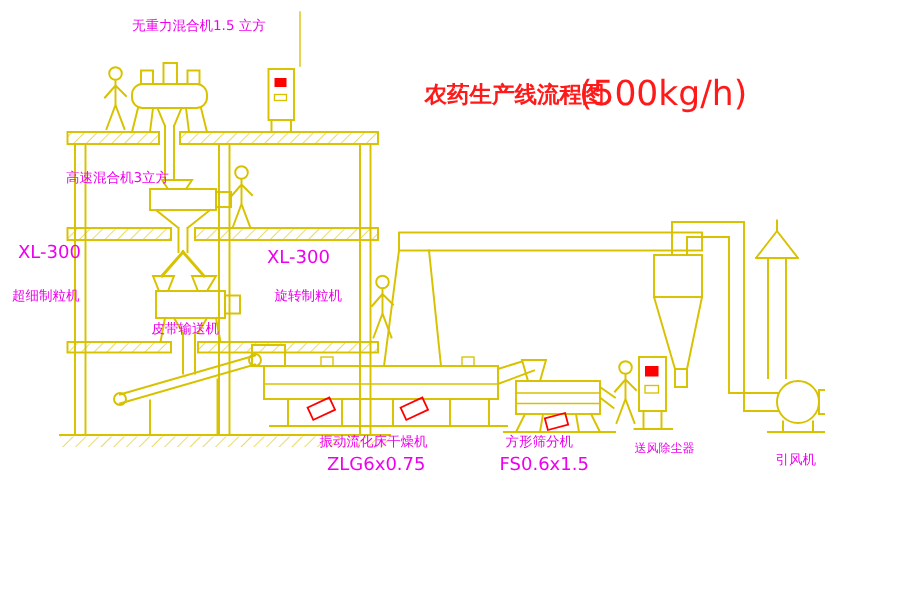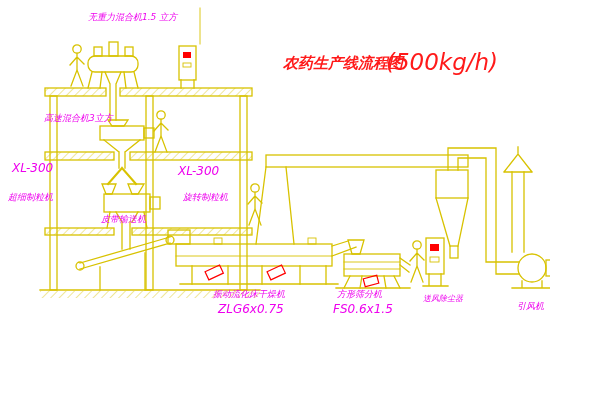--- a/index.html
+++ b/index.html
@@ -1,17 +1,17 @@
 <!DOCTYPE html>
 <html><head>
 <meta charset="utf-8">
 <style>
   html,body{margin:0;padding:0;background:#fff;}
   .canvas{position:relative;width:550px;height:403px;background:var(--background,#ffffff);
-          font-family:"DejaVu Sans",sans-serif;overflow:hidden;font-style:italic;
+          font-family:"DejaVu Sans",sans-serif;overflow:hidden;
           --line:#d8c200;--label:#ee00ee;--title:#ff1a1a;--red:#ff0000;}
   svg{display:block;}
   .ln{stroke:var(--line);fill:none;stroke-width:1.3;stroke-linecap:square;}
   .w2{stroke-width:2;}
   .thin{stroke-width:0.9;}
   .hfill{fill:url(#hatch);}
   .redln{stroke:var(--red);fill:none;stroke-width:1.2;}
   .redfill{fill:var(--red);stroke:none;}
   text{font-family:"DejaVu Sans",sans-serif;}
   .lbl{fill:var(--label);font-size:9px;}

